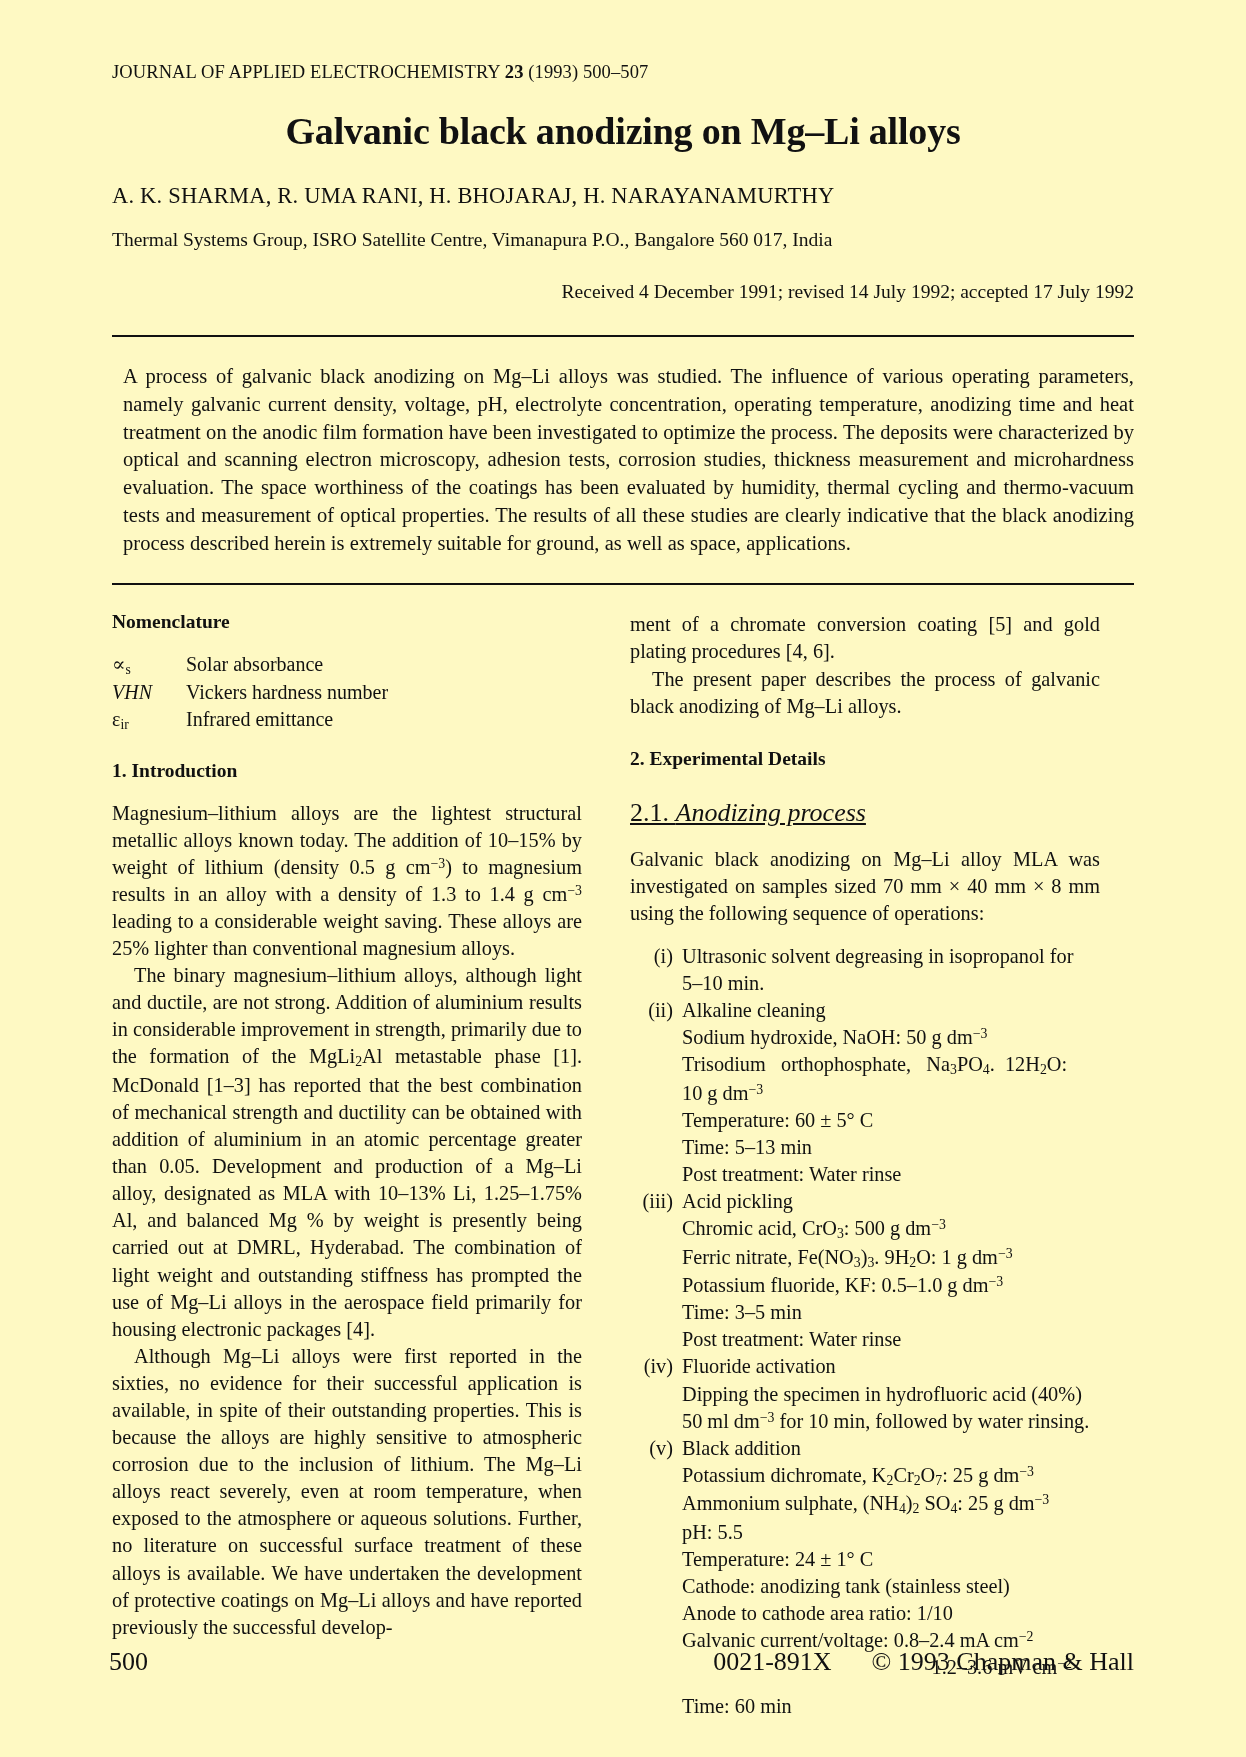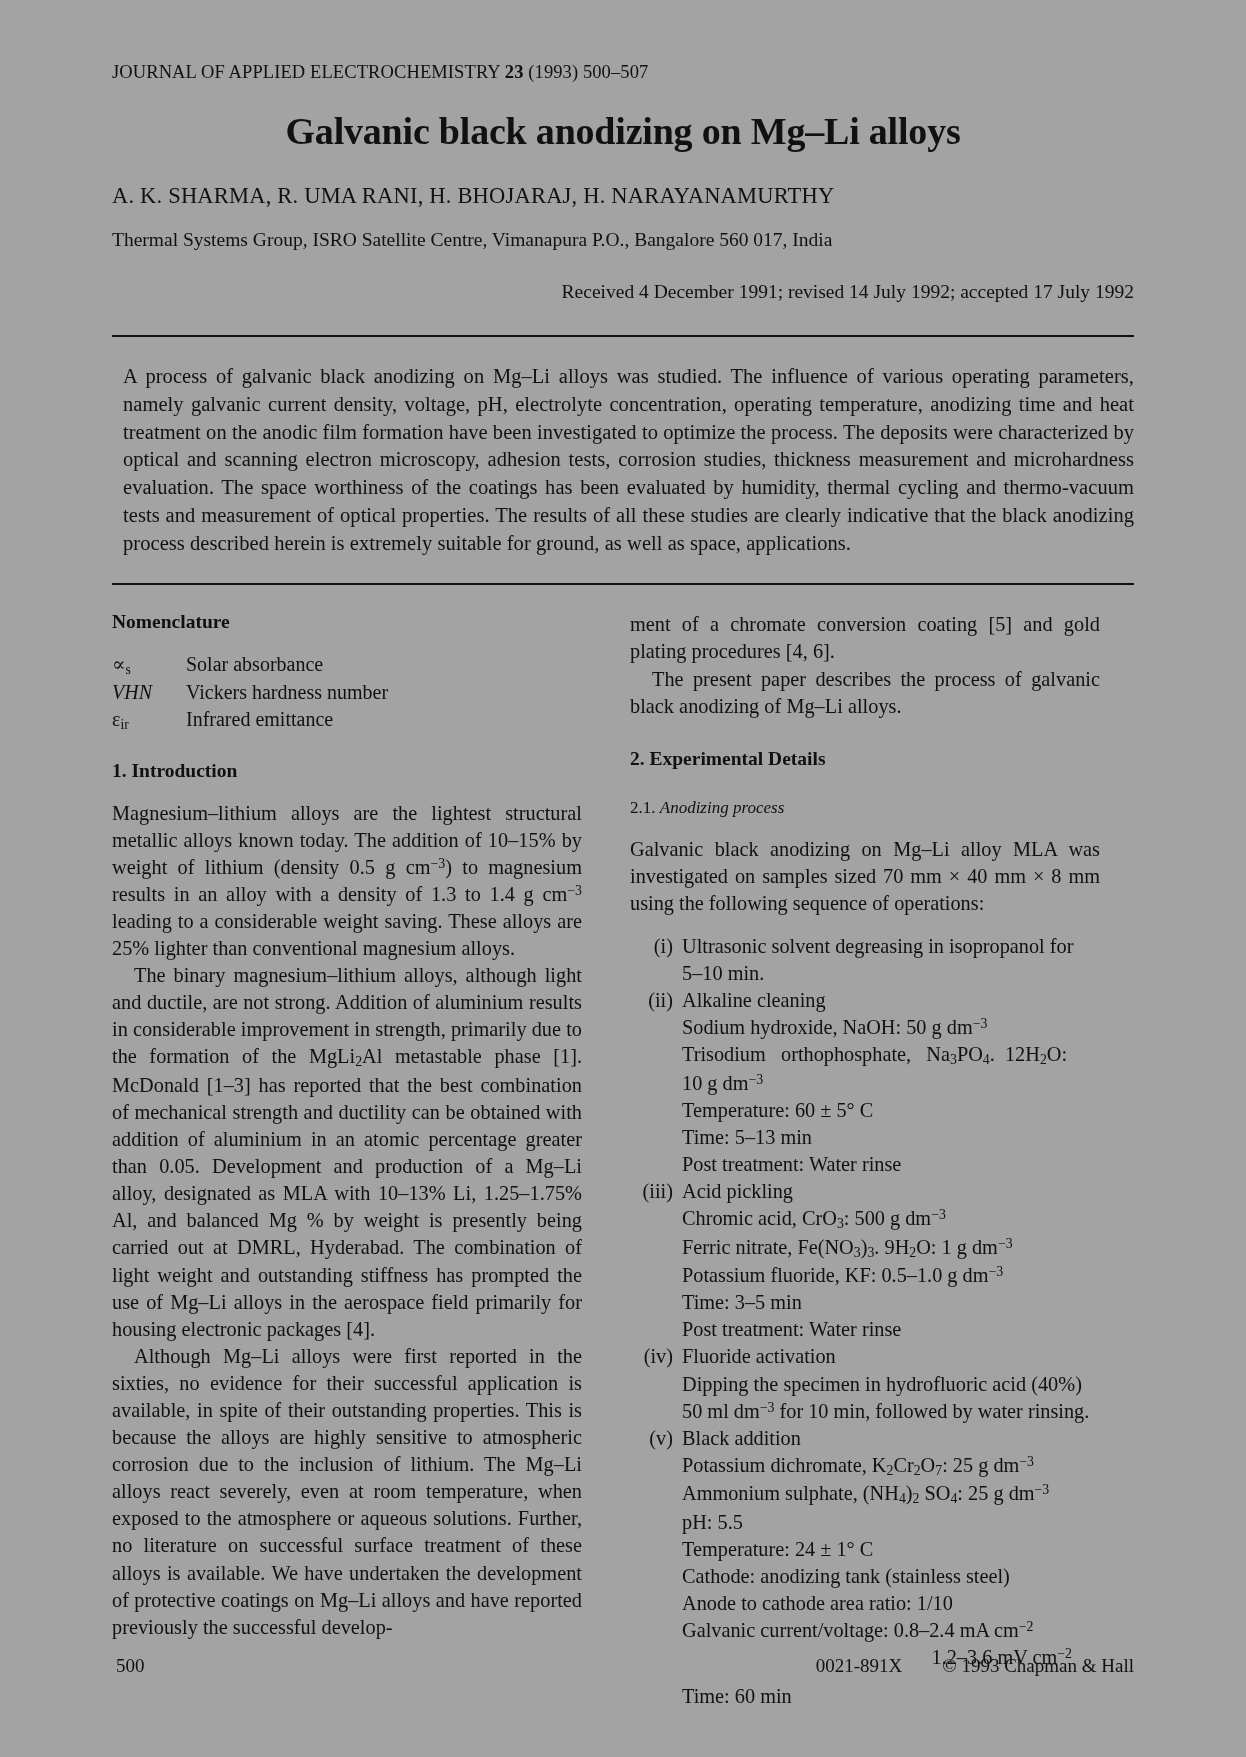--- a/index.html
+++ b/index.html
@@ -8,21 +8,21 @@
     background: #ffffff;
   }
   body {
     font-family: "Liberation Serif", "DejaVu Serif", serif;
     color: #111111;
   }
   #page {
     position: relative;
     width: 1246px;
     height: 1757px;
-    background: #a3a3a3;
+    background: #fef9c3;
     box-sizing: border-box;
     padding: 62px 112px 0 112px;
     overflow: hidden;
   }
   .journal-line {
     font-size: 18.5px;
     letter-spacing: 0.1px;
     margin: 0 0 26px 0;
     white-space: nowrap;
   }
@@ -71,22 +71,23 @@
     width: 470px;
     flex: 0 0 470px;
   }
   .sec-head {
     font-size: 19.5px;
     font-weight: bold;
     margin: 0 0 18px 0;
   }
   .sec-head.spaced-top { margin-top: 28px; }
   .subsec-head {
-    font-size: 17px;
+    font-size: 26px;
     margin: 28px 0 18px 0;
+    text-decoration: underline;
   }
   .subsec-head .ital { font-style: italic; }
   .nomen-list {
     margin: 0 0 26px 0;
   }
   .nomen-row {
     display: flex;
     font-size: 20px;
     line-height: 1.32;
   }
@@ -128,27 +129,27 @@
     font-size: 20.3px;
     line-height: 1.335;
   }
   .proc-sub.justify { text-align: justify; }
   .proc-sub.right-shift { text-align: right; padding-right: 28px; }
   .proc-gap { height: 12px; }
   sub { font-size: 0.68em; vertical-align: -0.22em; }
   sup { font-size: 0.68em; vertical-align: 0.42em; }
   .footer {
     position: absolute;
-    left: 116px;
+    left: 109px;
     right: 112px;
     bottom: 80px;
     display: flex;
     justify-content: space-between;
     align-items: flex-end;
-    font-size: 19px;
+    font-size: 26px;
   }
   .footer-right { display: flex; gap: 40px; }
   .nowrap { white-space: nowrap; }
 </style>
 </head>
 <body>
 
 <div id="page">
 
   <div class="journal-line">

